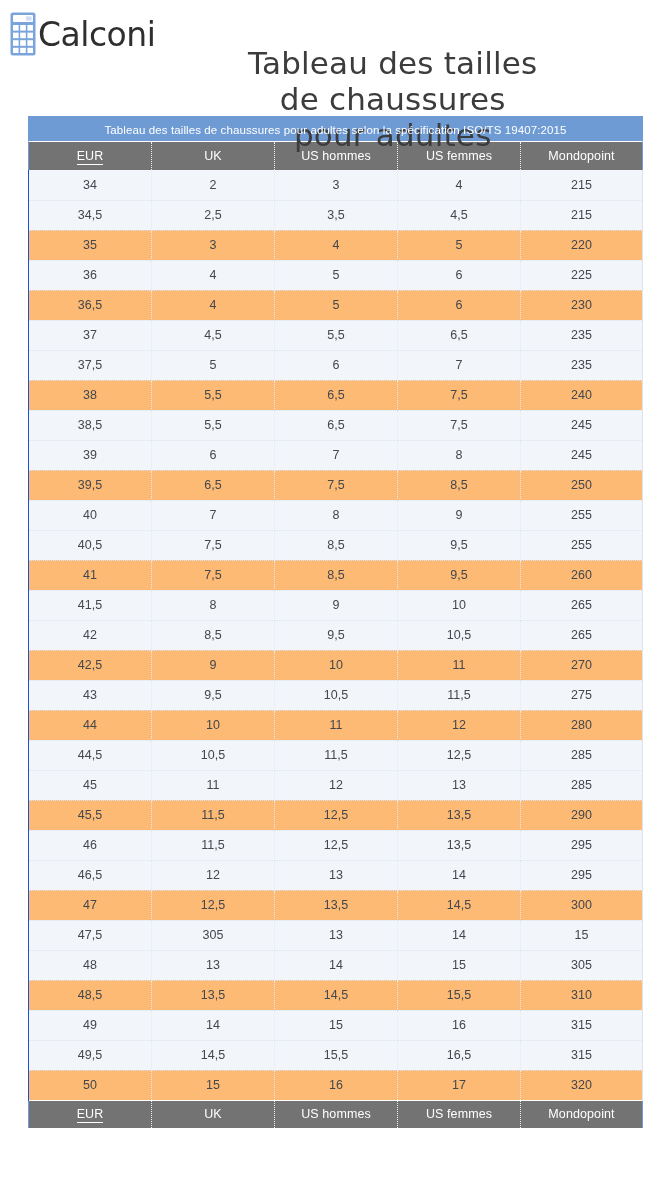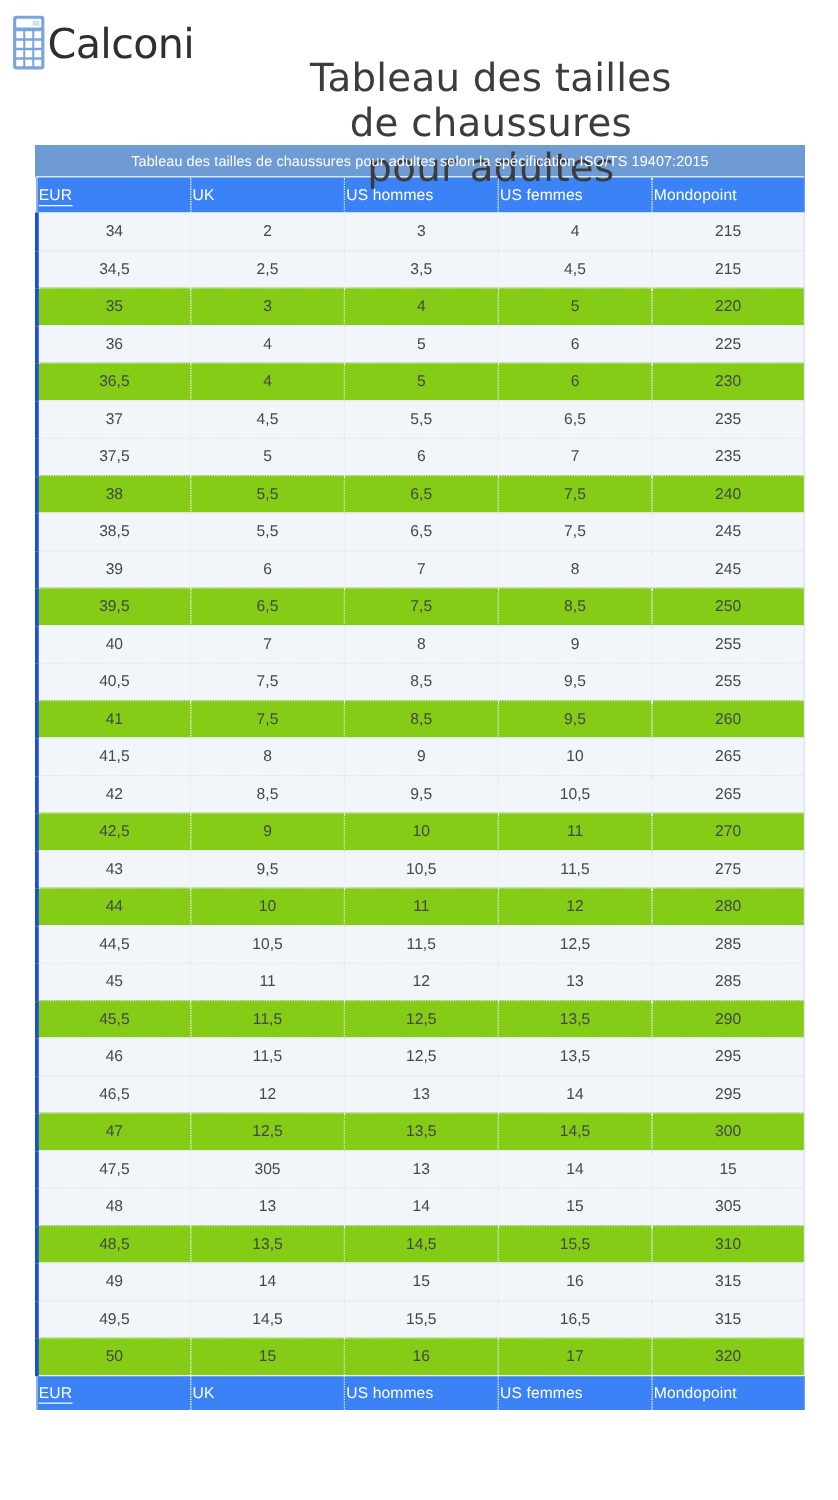--- a/index.html
+++ b/index.html
@@ -92,26 +92,26 @@
     height: 26px;
     line-height: 26px;
     text-align: center;
     letter-spacing: 0.1px;
     border: 1px solid #6f9bd5;
     border-bottom: 1px solid #ffffff;
     box-sizing: border-box;
   }
 
   thead th, tfoot th {
-    background: #3b82f6;
+    background: #737373;
     color: #ffffff;
     font-size: 12.5px;
     font-weight: 400;
     height: 28px;
-    text-align: left;
+    text-align: center;
     letter-spacing: 0.1px;
     border-left: 1px dotted #e9eef6;
     border-right: 1px dotted #e9eef6;
     box-sizing: border-box;
   }
   thead th:first-child, tfoot th:first-child { border-left: 1px solid #6f9bd5; }
   thead th:last-child,  tfoot th:last-child  { border-right: 1px solid #6f9bd5; }
 
   thead th.eur-head span.eur-underline,
   tfoot th.eur-head span.eur-underline {
@@ -123,25 +123,25 @@
     height: 30px;
     text-align: center;
     font-size: 12.5px;
     color: #44474c;
     border-bottom: 1px dotted #dde4ee;
     border-left: 1px dotted #e4eaf3;
     border-right: 1px dotted #e4eaf3;
     box-sizing: border-box;
     vertical-align: middle;
   }
-  tbody td:first-child { border-left: 3px solid #1d4ed8; }
+  tbody td:first-child { border-left: 1px solid #1d4ed8; }
   tbody td:last-child  { border-right: 1px solid #dde4ee; }
 
   tbody tr.band-a td { background: #f2f5fa; }
-  tbody tr.band-b td { background: #84cc16; }
+  tbody tr.band-b td { background: #fdba74; }
 
   tfoot th { border-top: 1px solid #ffffff; }
 </style>
 </head>
 <body>
 
 <div class="page-header">
 
   <div class="brand">
     <span class="calc-icon">

